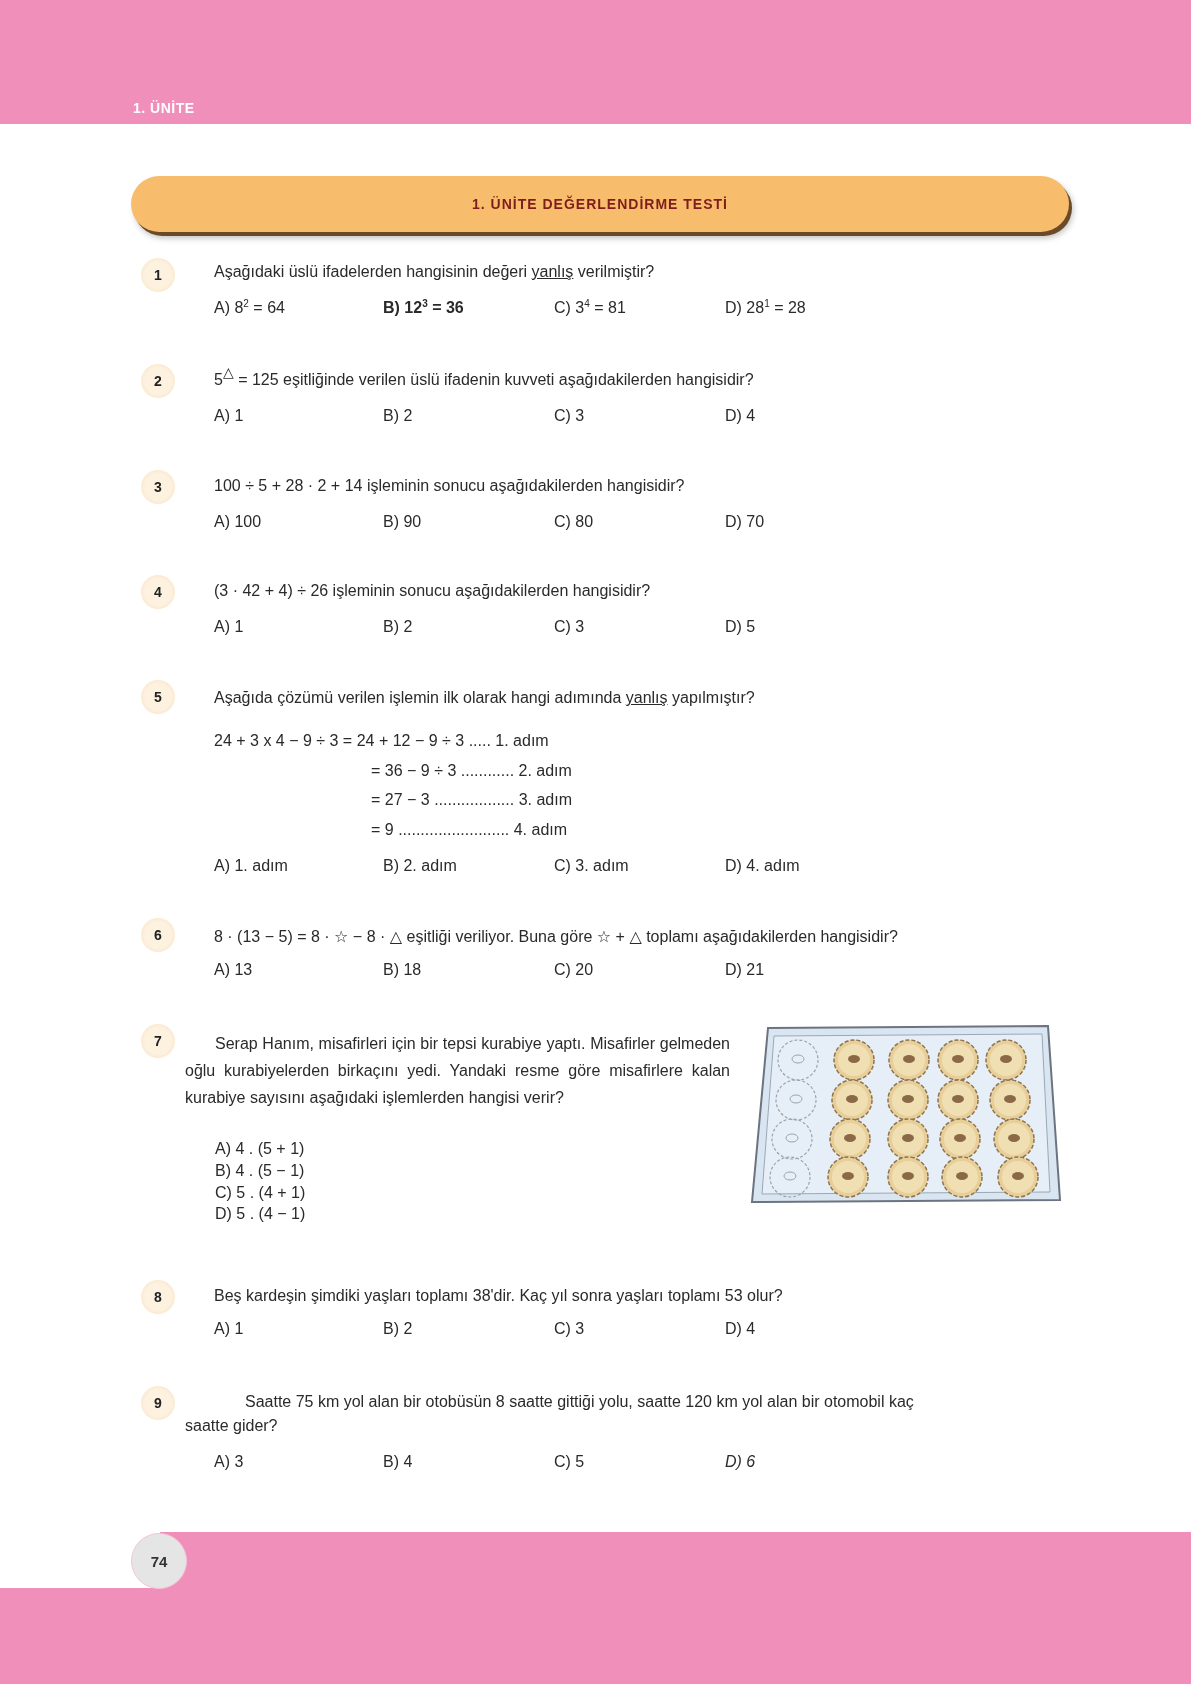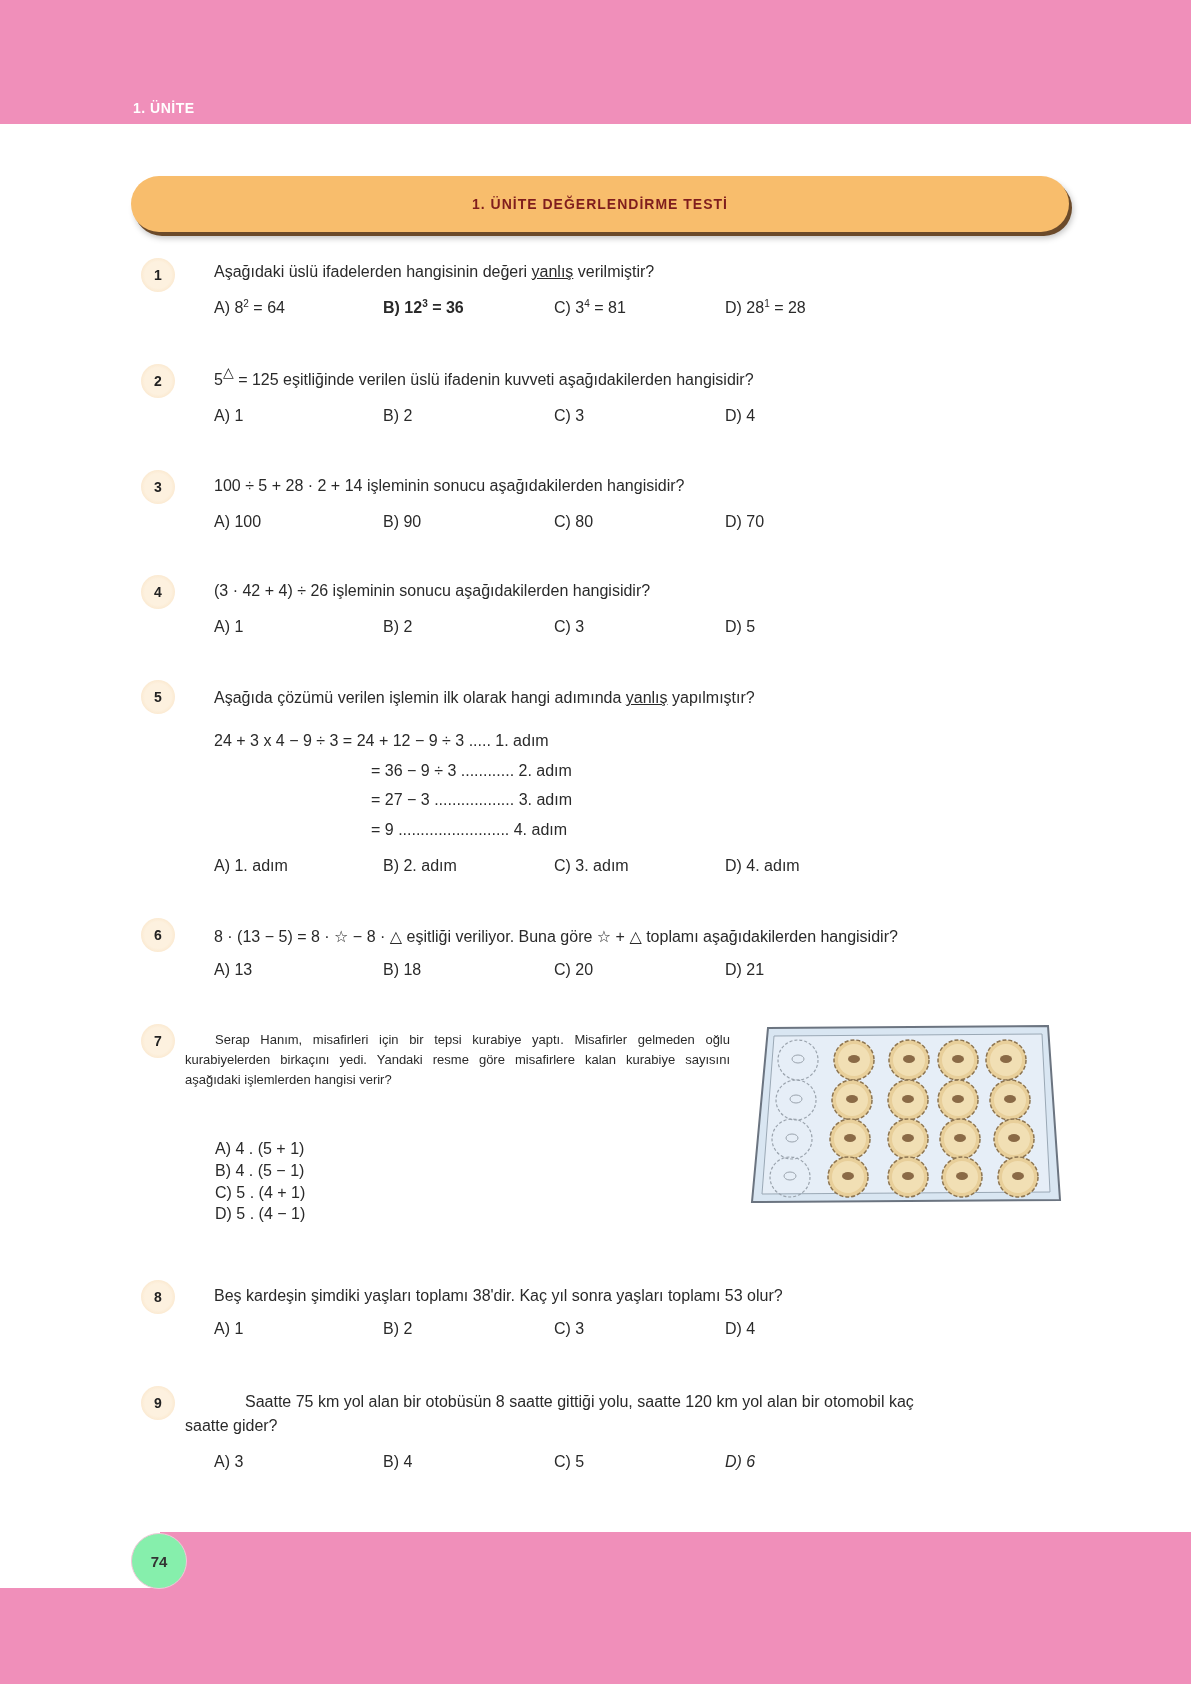--- a/index.html
+++ b/index.html
@@ -34,36 +34,36 @@
     font-size: 14px; font-weight: bold; color: #222;
   }
   .q-text { position: absolute; font-size: 16px; line-height: 20px; color: #2a2a2a; }
   .opt { position: absolute; font-size: 16px; color: #2a2a2a; }
   .u { text-decoration: underline; }
   sup { font-size: 10px; line-height: 0; }
   .tri { font-size: 14px; position: relative; top: -8px; }
   .step { position: absolute; font-size: 16px; color: #2a2a2a; white-space: pre; }
   .para {
     position: absolute; left: 185px; top: 1030px; width: 545px;
-    font-size: 13px; line-height: 20px; text-align: justify; text-indent: 30px;
+    font-size: 16px; line-height: 27px; text-align: justify; text-indent: 30px;
   }
   .opt7 { position: absolute; left: 215px; font-size: 16px; }
   .tray {
     position: absolute; left: 748px; top: 1022px; width: 315px; height: 185px;
   }
   .bottom-band {
     position: absolute; left: 0; top: 1532px; width: 1191px; height: 152px;
     background: #f08fba;
   }
   .bottom-notch {
     position: absolute; left: 0; top: 1532px; width: 160px; height: 56px; background: #ffffff;
   }
   .page-circle {
     position: absolute; left: 131px; top: 1533px; width: 54px; height: 54px; border-radius: 50%;
-    background: #86efac; border: 1px solid #f3c6d9;
+    background: #e5e5e5; border: 1px solid #f3c6d9;
     display: flex; align-items: center; justify-content: center;
     font-size: 15px; font-weight: bold; color: #333;
   }
 </style>
 </head>
 <body>
 
 <div class="top-band"></div>
 <div class="unit-label">1. ÜNİTE</div>
 

